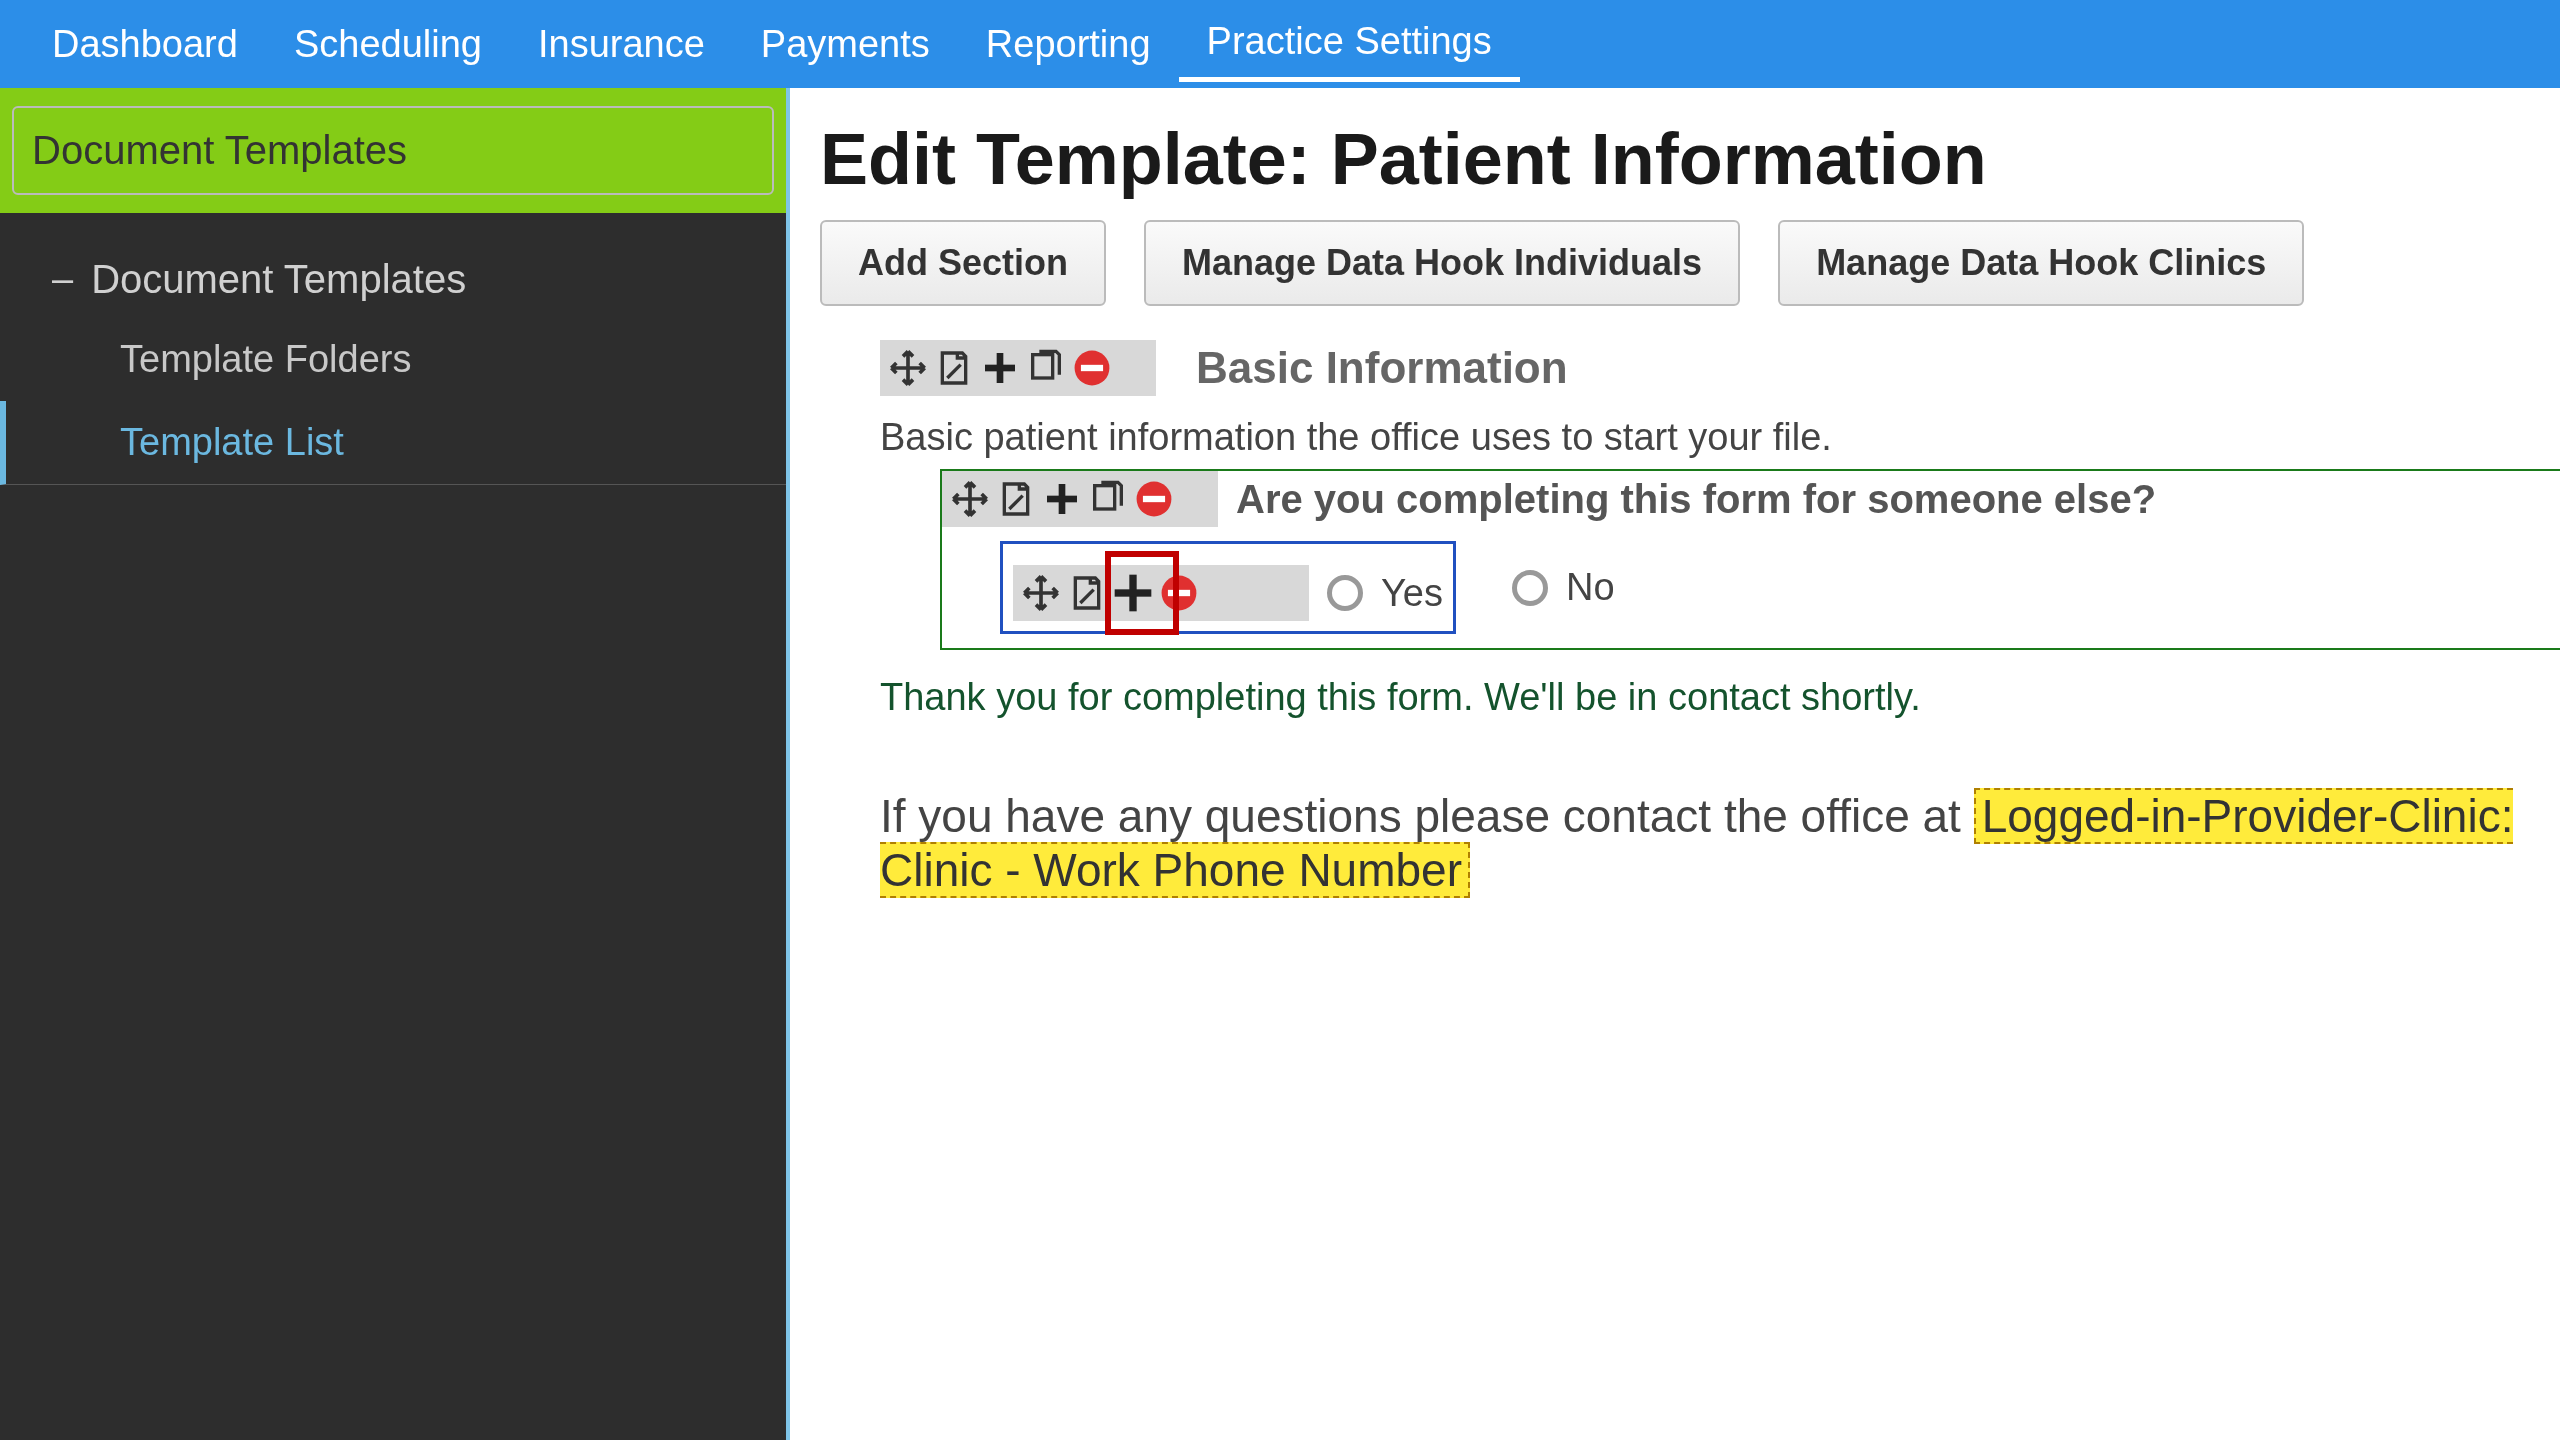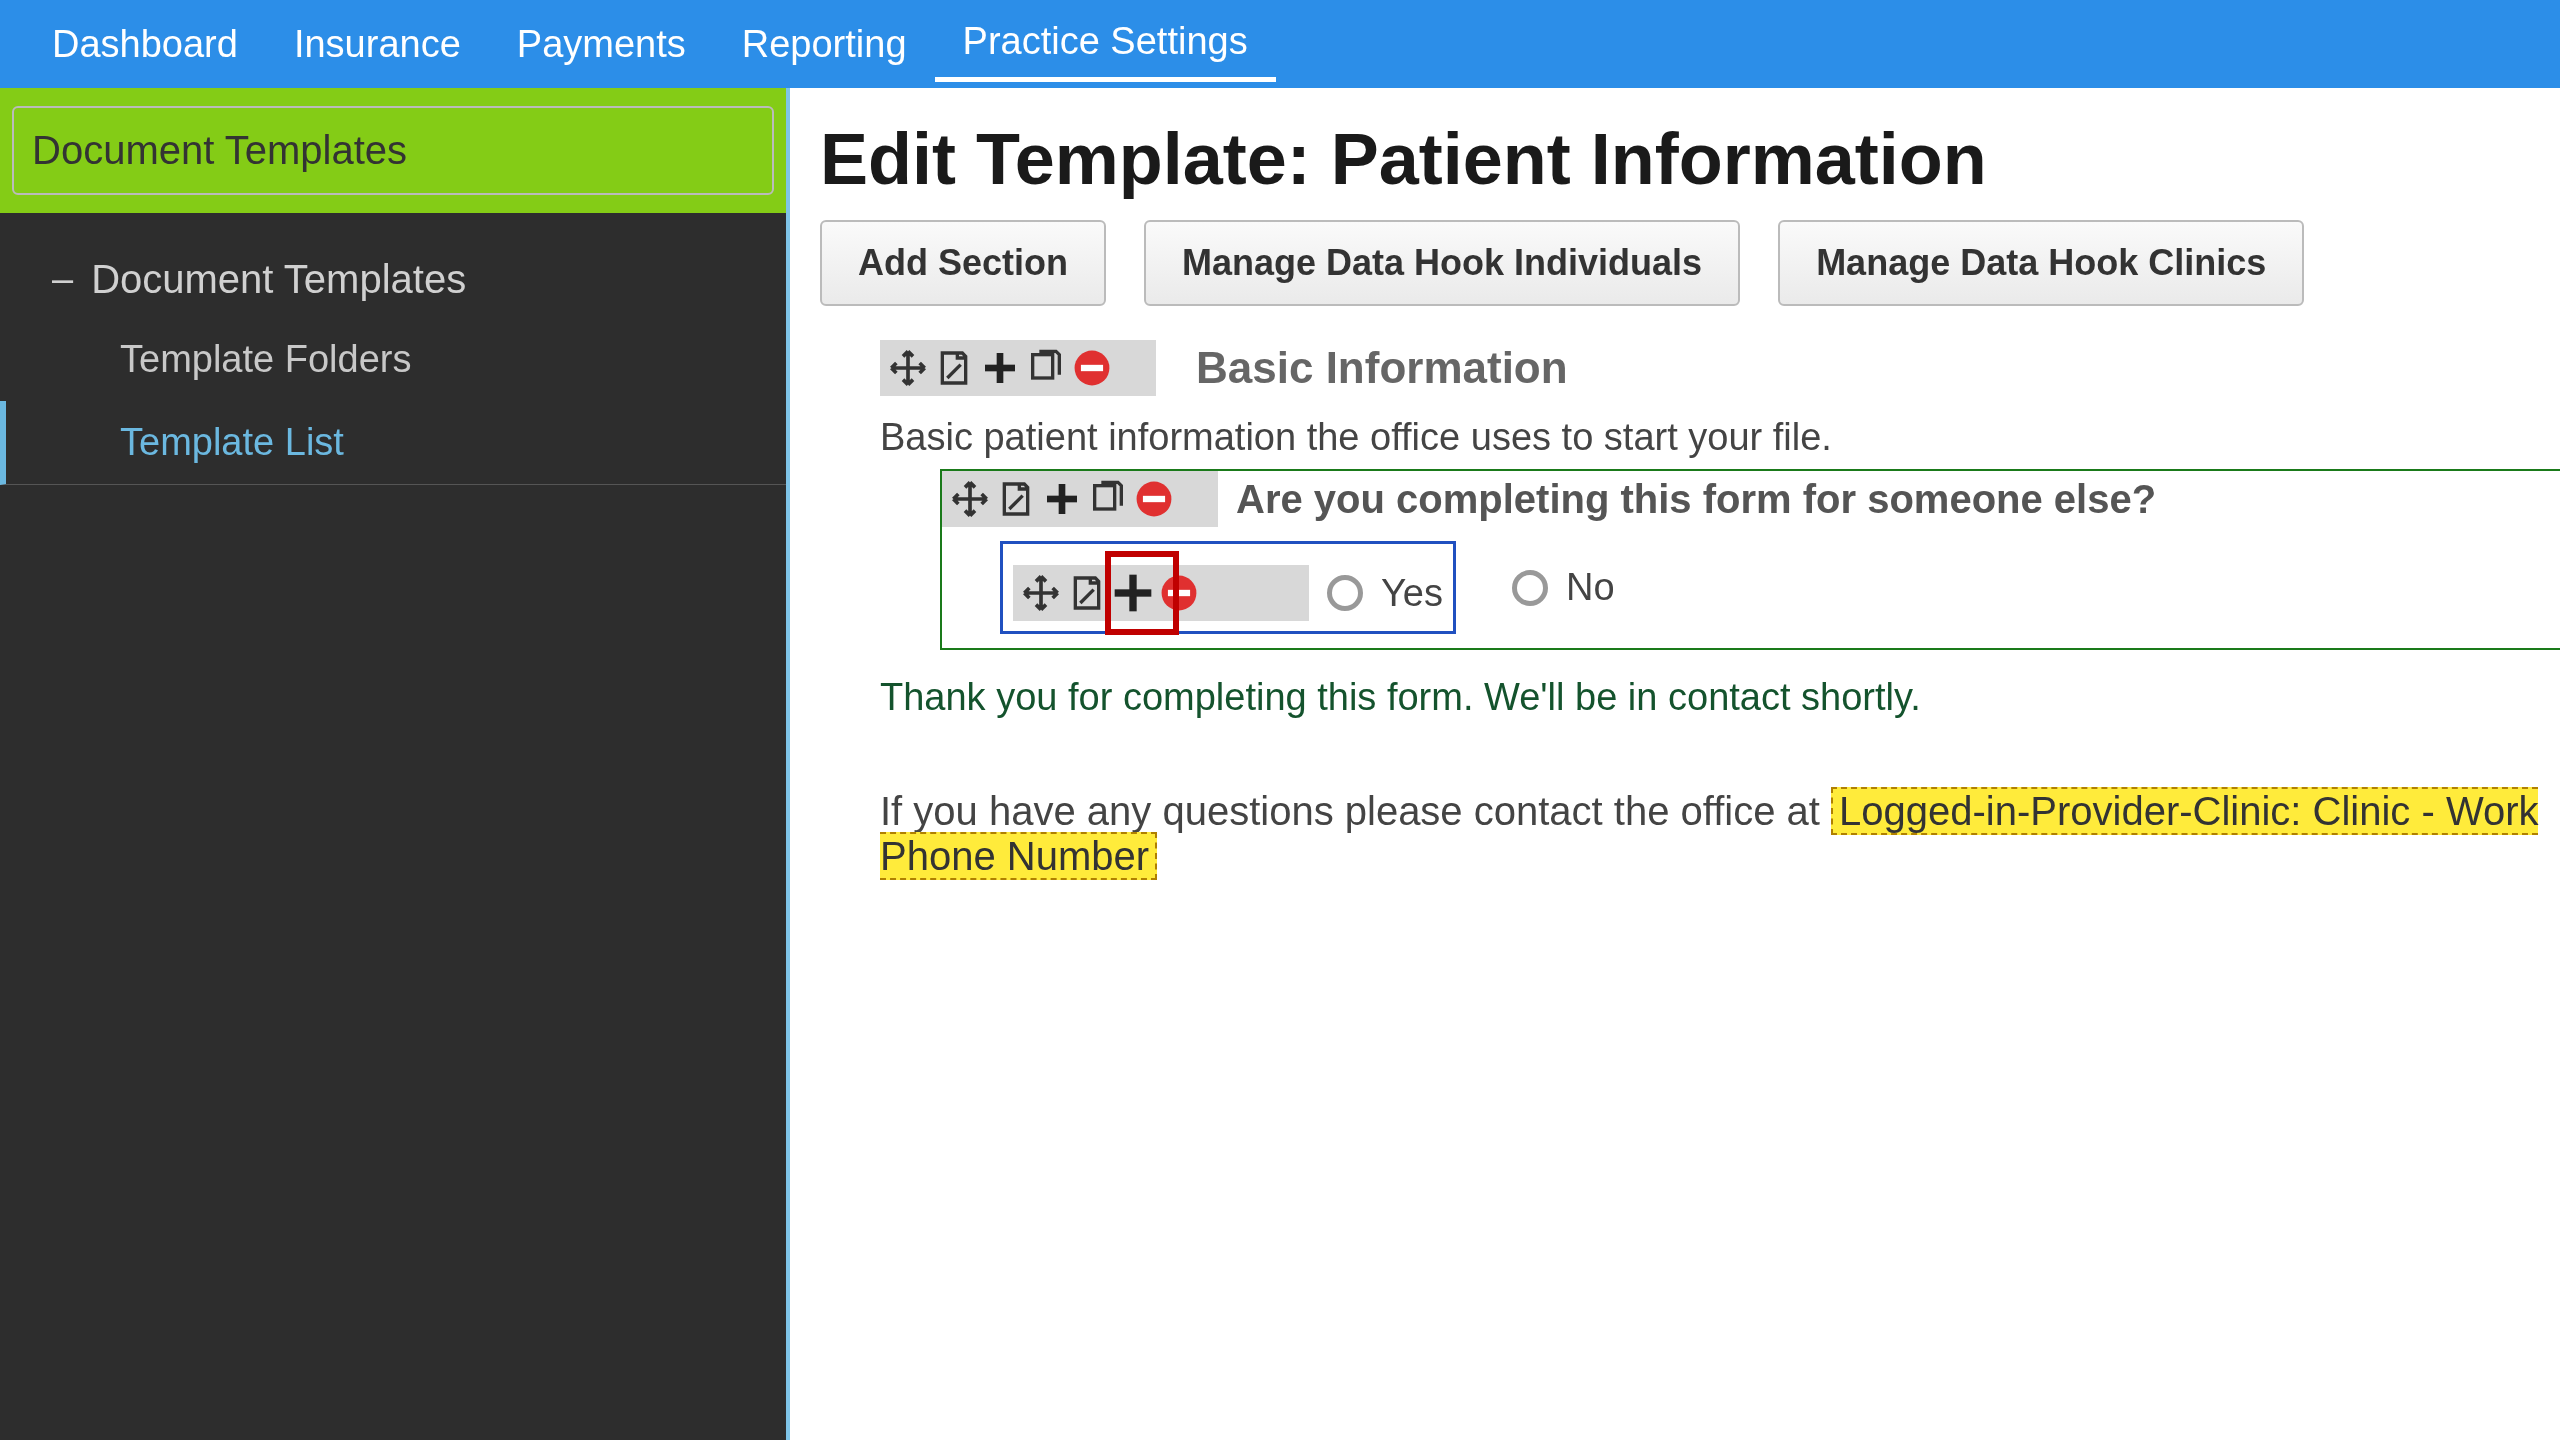--- a/index.html
+++ b/index.html
@@ -209,37 +209,38 @@
     }
     .radio-no {
       margin-left: 56px;
     }
     .footer-text {
       font-size: 38px;
       color: #14532d;
       margin-top: 26px;
     }
     .footer-text2 {
-      font-size: 40px;
+      font-size: 46px;
       color: #444;
       margin-top: 70px;
     }
     .data-hook {
       background: #ffeb3b;
       border: 2px dashed #b08000;
       padding: 0 6px;
       color: #333;
     }
     svg { display: block; }
   </style>
 </head>
 <body>
 
 <div class="top-nav">
   <div class="nav-item">Dashboard</div>
+  <div class="nav-item">Scheduling</div>
   <div class="nav-item">Insurance</div>
   <div class="nav-item">Payments</div>
   <div class="nav-item">Reporting</div>
   <div class="nav-item active">Practice Settings</div>
 </div>
 
 <div class="content-wrapper">
   <div class="sidebar">
     <div class="sidebar-header">Document Templates</div>
     <div class="sidebar-nav">

